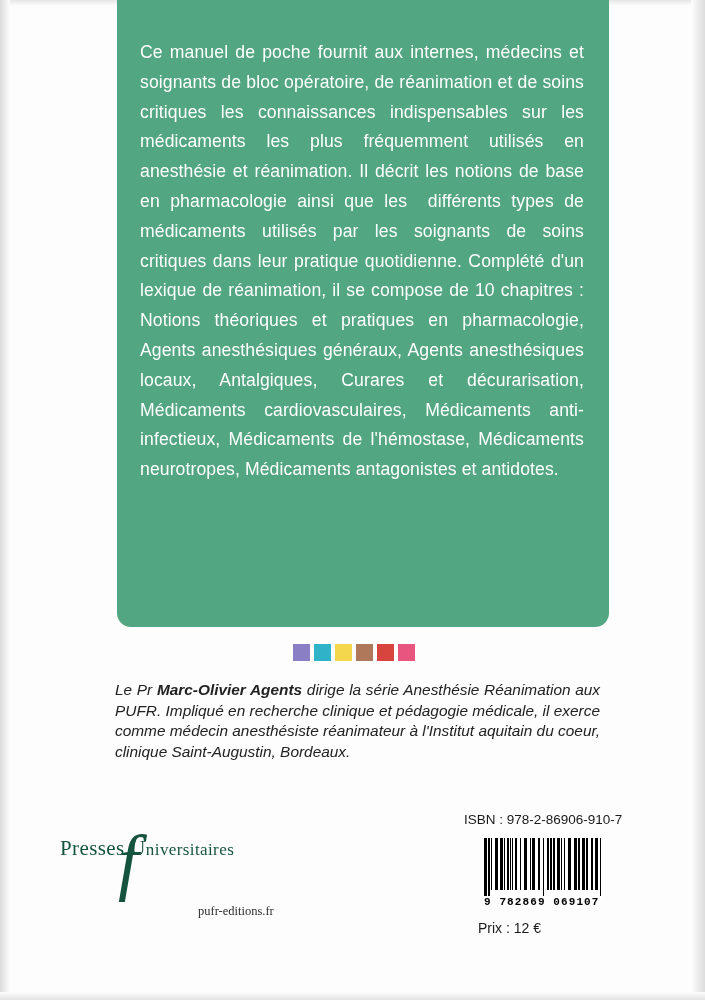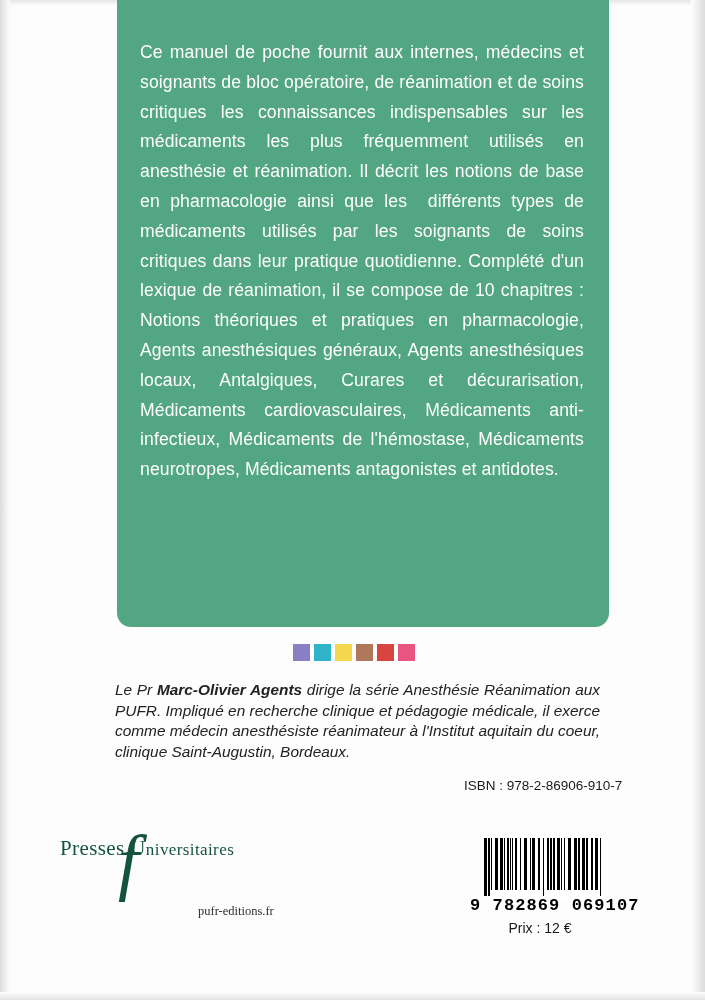--- a/index.html
+++ b/index.html
@@ -144,21 +144,21 @@
     font-family: "Liberation Serif", serif;
     font-size: 12.5px;
     color: #2d2d2d;
     white-space: nowrap;
   }
 
   
   .isbn-label {
     position: absolute;
     left: 464px;
-    top: 778px;
+    top: 812px;
     font-family: "Liberation Sans", sans-serif;
     font-size: 13.5px;
     color: #1a1a1a;
     white-space: nowrap;
   }
   .barcode-box {
     position: absolute;
     left: 484px;
     top: 838px;
     width: 118px;
@@ -174,37 +174,37 @@
     display: flex;
     align-items: flex-start;
     gap: 0;
   }
   .bar {
     background: #000000;
     height: 100%;
   }
   .barcode-digits {
     position: absolute;
-    left: 470px;
+    left: 484px;
     top: 896px;
     width: 118px;
-    text-align: right;
+    text-align: left;
     font-family: "Liberation Mono", monospace;
-    font-size: 17px;
+    font-size: 11px;
     font-weight: bold;
     letter-spacing: 1.1px;
     color: #000000;
     white-space: nowrap;
   }
   .price {
     position: absolute;
     left: 478px;
     top: 920px;
     width: 124px;
-    text-align: center;
+    text-align: left;
     font-family: "Liberation Sans", sans-serif;
     font-size: 14px;
     color: #1a1a1a;
     white-space: nowrap;
   }
 </style>
 </head>
 <body>
 
 <div class="page">

